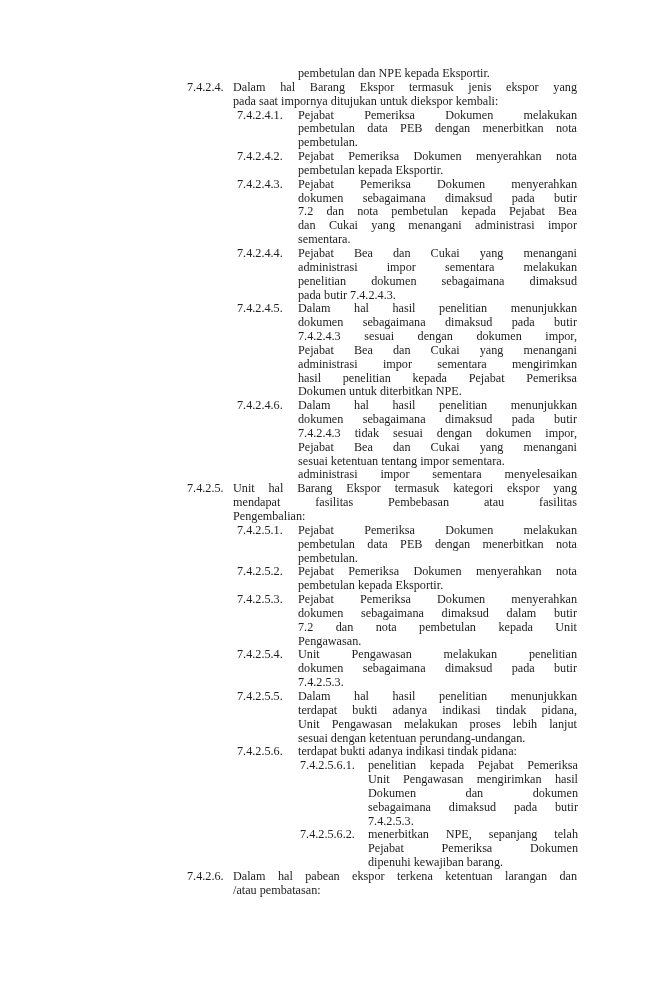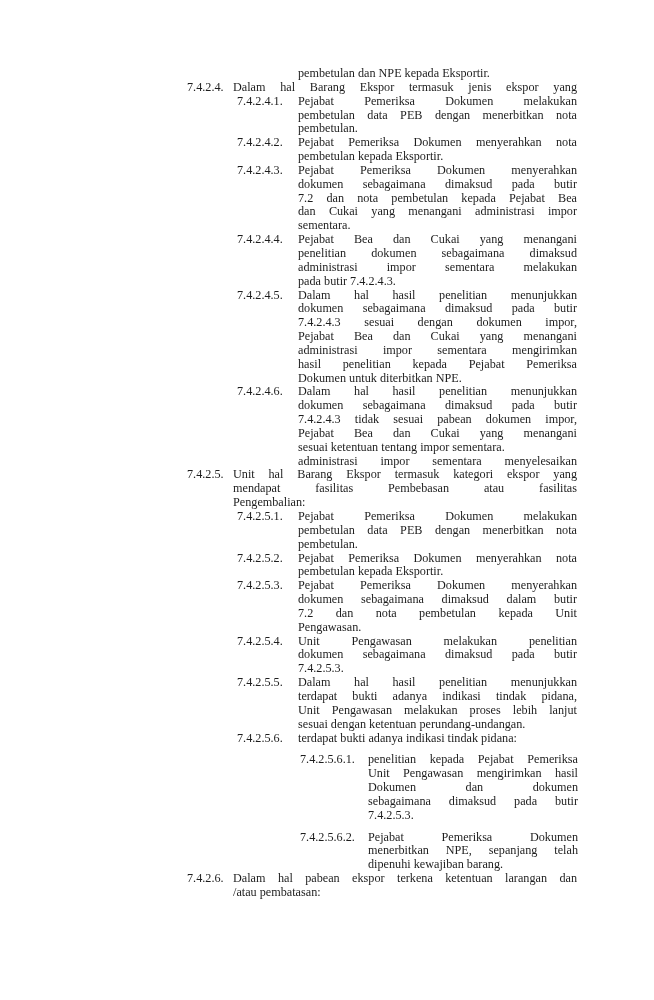--- a/index.html
+++ b/index.html
@@ -29,21 +29,21 @@
   }
   .item .num {
     position: absolute;
     left: 0;
     top: 0;
     white-space: nowrap;
     line-height: 13.85px;
   }
   .level-1 { margin-left: 187px; width: 390px; padding-left: 46px; }
   .level-2 { margin-left: 237px; width: 340px; padding-left: 61px; }
-  .level-3 { margin-left: 300px; width: 278px; padding-left: 68px; margin-top: 8px; }
+  .level-3 { margin-left: 300px; width: 278px; padding-left: 68px; }
   .line {
     height: 13.85px;
     line-height: 13.85px;
     overflow: hidden;
     white-space: normal;
   }
   .line.just {
     text-align: justify;
     text-align-last: justify;
     text-justify: inter-word;
@@ -54,20 +54,21 @@
 
 <main>
   <div id="doc">
       <div class="item level-2">
         <span class="num"></span>
         <div class="line">pembetulan dan NPE kepada Eksportir.</div>
       </div>
       <div class="item level-1">
         <span class="num">7.4.2.4.</span>
         <div class="line just">Dalam hal Barang Ekspor termasuk jenis ekspor yang</div>
+        <div class="line">pada saat impornya ditujukan untuk diekspor kembali:</div>
       </div>
       <div class="item level-2">
         <span class="num">7.4.2.4.1.</span>
         <div class="line just">Pejabat Pemeriksa Dokumen melakukan</div>
         <div class="line just">pembetulan data PEB dengan menerbitkan nota</div>
         <div class="line">pembetulan.</div>
       </div>
       <div class="item level-2">
         <span class="num">7.4.2.4.2.</span>
         <div class="line just">Pejabat Pemeriksa Dokumen menyerahkan nota</div>
@@ -77,39 +78,39 @@
         <span class="num">7.4.2.4.3.</span>
         <div class="line just">Pejabat Pemeriksa Dokumen menyerahkan</div>
         <div class="line just">dokumen sebagaimana dimaksud pada butir</div>
         <div class="line just">7.2 dan nota pembetulan kepada Pejabat Bea</div>
         <div class="line just">dan Cukai yang menangani administrasi impor</div>
         <div class="line">sementara.</div>
       </div>
       <div class="item level-2">
         <span class="num">7.4.2.4.4.</span>
         <div class="line just">Pejabat Bea dan Cukai yang menangani</div>
+        <div class="line just">administrasi impor sementara melakukan</div>
         <div class="line just">penelitian dokumen sebagaimana dimaksud</div>
-        <div class="line just">administrasi impor sementara melakukan</div>
         <div class="line">pada butir 7.4.2.4.3.</div>
       </div>
       <div class="item level-2">
         <span class="num">7.4.2.4.5.</span>
         <div class="line just">Dalam hal hasil penelitian menunjukkan</div>
         <div class="line just">dokumen sebagaimana dimaksud pada butir</div>
         <div class="line just">7.4.2.4.3 sesuai dengan dokumen impor,</div>
         <div class="line just">Pejabat Bea dan Cukai yang menangani</div>
         <div class="line just">administrasi impor sementara mengirimkan</div>
         <div class="line just">hasil penelitian kepada Pejabat Pemeriksa</div>
         <div class="line">Dokumen untuk diterbitkan NPE.</div>
       </div>
       <div class="item level-2">
         <span class="num">7.4.2.4.6.</span>
         <div class="line just">Dalam hal hasil penelitian menunjukkan</div>
         <div class="line just">dokumen sebagaimana dimaksud pada butir</div>
-        <div class="line just">7.4.2.4.3 tidak sesuai pabean dokumen impor,</div>
+        <div class="line just">7.4.2.4.3 tidak sesuai dengan dokumen impor,</div>
         <div class="line just">Pejabat Bea dan Cukai yang menangani</div>
         <div class="line">sesuai ketentuan tentang impor sementara.</div>
         <div class="line just">administrasi impor sementara menyelesaikan</div>
       </div>
       <div class="item level-1">
         <span class="num">7.4.2.5.</span>
         <div class="line just">Unit hal Barang Ekspor termasuk kategori ekspor yang</div>
         <div class="line just">mendapat fasilitas Pembebasan atau fasilitas</div>
         <div class="line">Pengembalian:</div>
       </div>
@@ -151,22 +152,22 @@
       <div class="item level-3">
         <span class="num">7.4.2.5.6.1.</span>
         <div class="line just">penelitian kepada Pejabat Pemeriksa</div>
         <div class="line just">Unit Pengawasan mengirimkan hasil</div>
         <div class="line just">Dokumen dan dokumen</div>
         <div class="line just">sebagaimana dimaksud pada butir</div>
         <div class="line">7.4.2.5.3.</div>
       </div>
       <div class="item level-3">
         <span class="num">7.4.2.5.6.2.</span>
+        <div class="line just">menerbitkan NPE, sepanjang telah</div>
         <div class="line just">Pejabat Pemeriksa Dokumen</div>
-        <div class="line just">menerbitkan NPE, sepanjang telah</div>
         <div class="line">dipenuhi kewajiban barang.</div>
       </div>
       <div class="item level-1">
         <span class="num">7.4.2.6.</span>
         <div class="line just">Dalam hal pabean ekspor terkena ketentuan larangan dan</div>
         <div class="line">/atau pembatasan:</div>
       </div>
     </div>
 </main>
 

